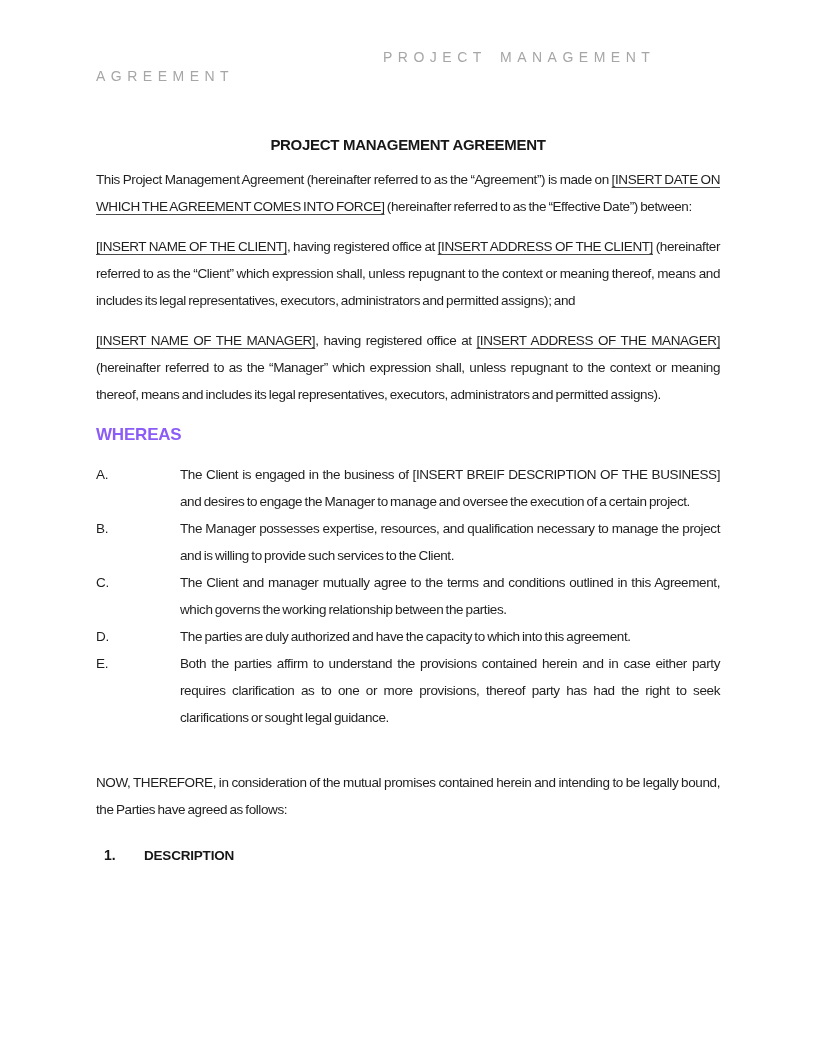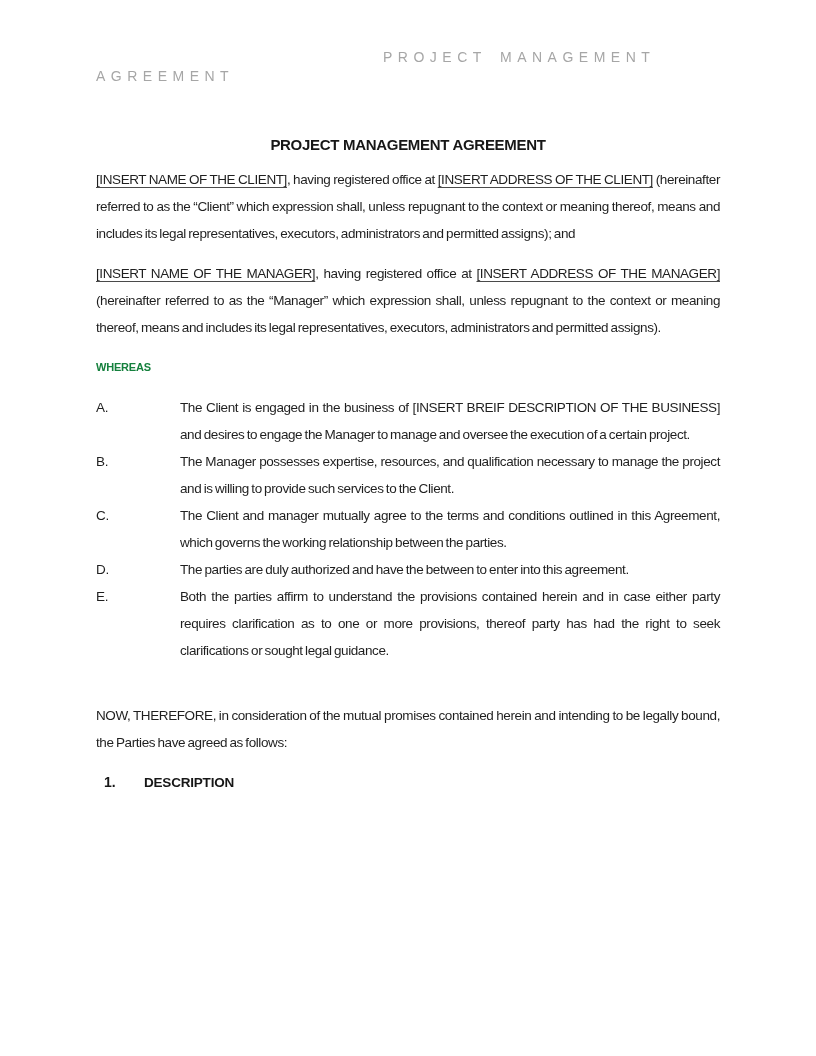--- a/index.html
+++ b/index.html
@@ -46,25 +46,25 @@
     margin: 0 0 13px 0;
   }
   .field {
     text-decoration: underline;
     text-decoration-thickness: 1px;
     text-underline-offset: 3px;
     text-decoration-color: #4a4a4a;
   }
   .heading {
     font-weight: 700;
-    font-size: 11px;
+    font-size: 17px;
     letter-spacing: -0.2px;
     line-height: 27px;
     margin: 0 0 13px 0;
-    color: #15803d;
+    color: #8b5cf6;
   }
   .recitals { margin: 0 0 38px 0; }
   .recital {
     display: flex;
     align-items: flex-start;
   }
   .recital .letter {
     flex: 0 0 48px;
     font-size: 13.5px;
     letter-spacing: -0.2px;
@@ -72,21 +72,21 @@
   }
   .recital .rtext {
     flex: 1 1 auto;
     font-size: 13.5px;
     letter-spacing: -0.4px;
     word-spacing: -1px;
     line-height: 27px;
     text-align: justify;
     margin-left: 36px;
   }
-  .closing { margin-bottom: 13px; }
+  .closing { margin-bottom: 19px; }
   .section-heading {
     display: flex;
     align-items: flex-start;
     font-weight: 700;
     color: #171717;
   }
   .section-heading .number {
     flex: 0 0 48px;
     box-sizing: border-box;
     padding-left: 8px;
@@ -112,20 +112,21 @@
 </style>
 </head>
 <body>
 
 <div class="page">
 
   <div class="running-header">PROJECT MANAGEMENT AGREEMENT</div>
 
   <h1 class="doc-title">PROJECT MANAGEMENT AGREEMENT</h1>
 
+  <p class="para"><span>This Project Management Agreement (hereinafter referred to as the “Agreement”) is made on </span><span class="field">[INSERT DATE ON WHICH THE AGREEMENT COMES INTO FORCE]</span><span> (hereinafter referred to as the “Effective Date”) between:</span></p>
 
   <p class="para"><span class="field">[INSERT NAME OF THE CLIENT]</span><span>, having registered office at </span><span class="field">[INSERT ADDRESS OF THE CLIENT]</span><span> (hereinafter referred to as the “Client” which expression shall, unless repugnant to the context or meaning thereof, means and includes its legal representatives, executors, administrators and permitted assigns); and</span></p>
 
   <p class="para"><span class="field">[INSERT NAME OF THE MANAGER]</span><span>, having registered office at </span><span class="field">[INSERT ADDRESS OF THE MANAGER]</span><span> (hereinafter referred to as the “Manager” which expression shall, unless repugnant to the context or meaning thereof, means and includes its legal representatives, executors, administrators and permitted assigns).</span></p>
 
 
   <p class="heading">WHEREAS</p>
 
   <div class="recitals">
     <div class="recital">
@@ -135,21 +136,21 @@
     <div class="recital">
       <span class="letter">B.</span>
       <span class="rtext">The Manager possesses expertise, resources, and qualification necessary to manage the project and is willing to provide such services to the Client.</span>
     </div>
     <div class="recital">
       <span class="letter">C.</span>
       <span class="rtext">The Client and manager mutually agree to the terms and conditions outlined in this Agreement, which governs the working relationship between the parties.</span>
     </div>
     <div class="recital">
       <span class="letter">D.</span>
-      <span class="rtext">The parties are duly authorized and have the between to enter into this agreement.</span>
+      <span class="rtext">The parties are duly authorized and have the capacity to which into this agreement.</span>
     </div>
     <div class="recital">
       <span class="letter">E.</span>
       <span class="rtext">Both the parties affirm to understand the provisions contained herein and in case either party requires clarification as to one or more provisions, thereof party has had the right to seek clarifications or sought legal guidance.</span>
     </div>
   </div>
 
   <p class="para closing">NOW, THEREFORE, in consideration of the mutual promises contained herein and intending to be legally bound, the Parties have agreed as follows:</p>
 
   <div class="section-heading">

